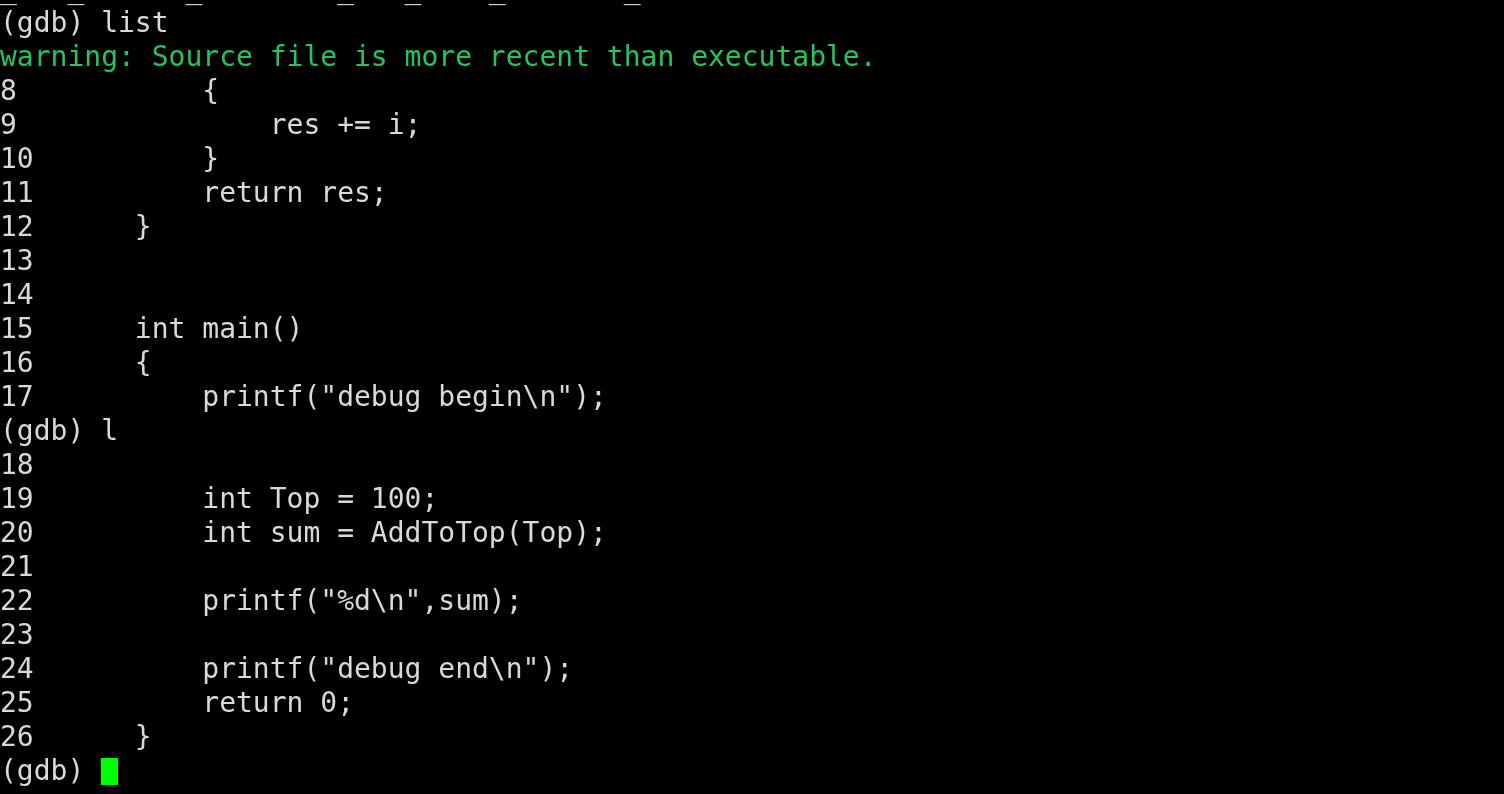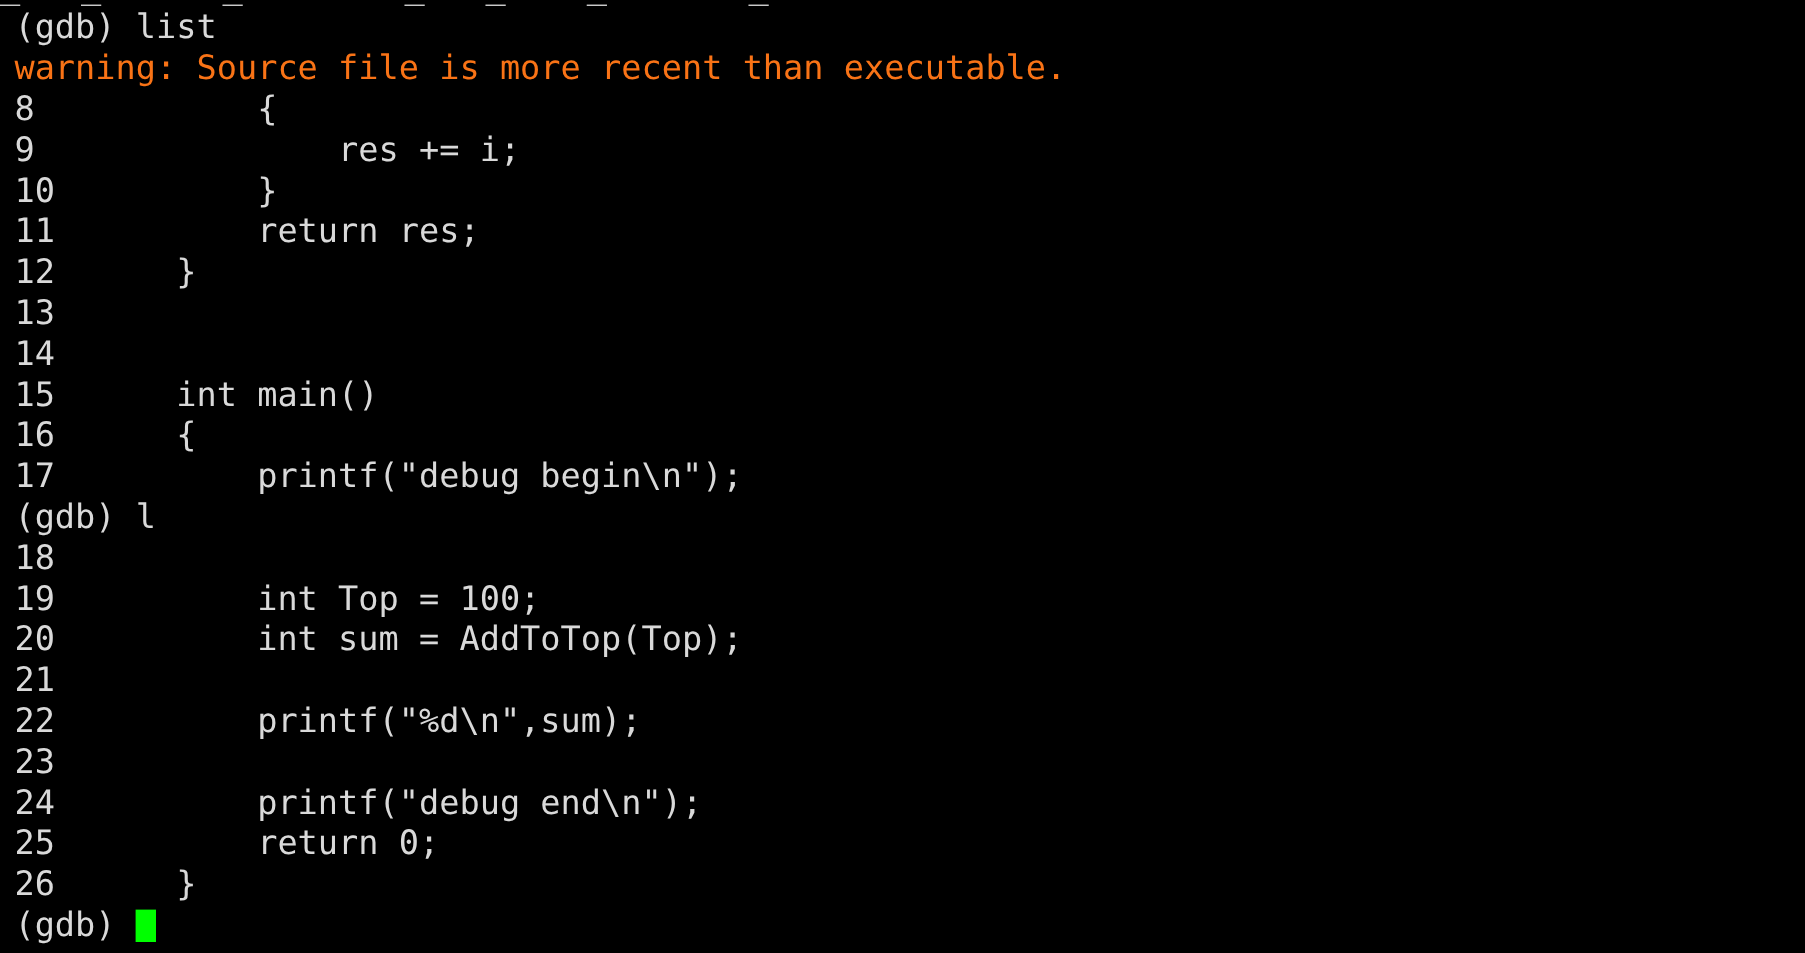--- a/index.html
+++ b/index.html
@@ -41,33 +41,32 @@
     line-height: 34px;
     overflow: hidden;
   }
 
   #screen {
     position: absolute;
     top: 6px;
     left: 0;
     width: 1436px;
     white-space: pre;
-    margin-left: 12px;
   }
 
   .term-line {
     display: block;
     white-space: pre;
     height: 34px;
     line-height: 34px;
     letter-spacing: 0;
     color: #d9d9d9;
   }
 
-  .term-line.warning { color: #f97316; }
+  .term-line.warning { color: #22c55e; }
   .term-line.prompt  { color: #d9d9d9; }
 
   .cursor-block {
     display: inline-block;
     width: 17px;
     height: 27px;
     background: #00ff00;
     vertical-align: -5px;
   }
 </style>

